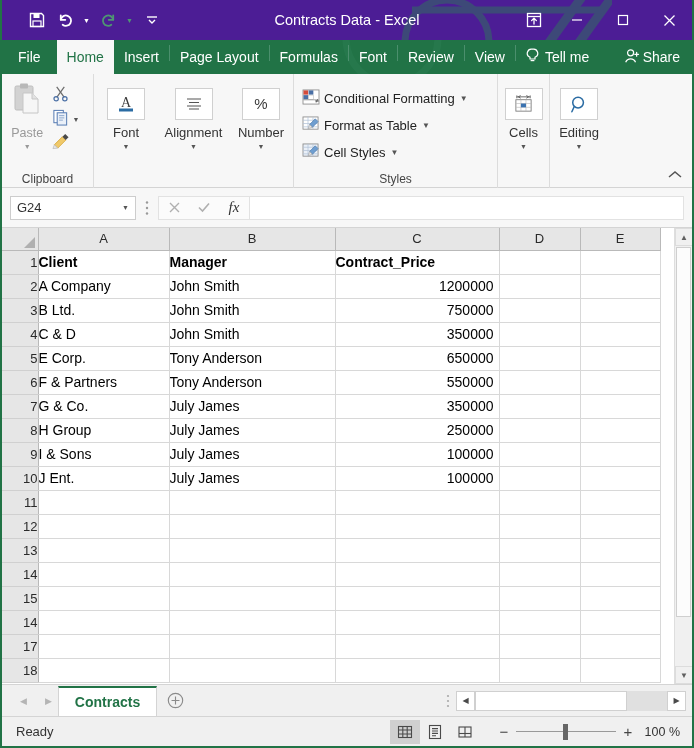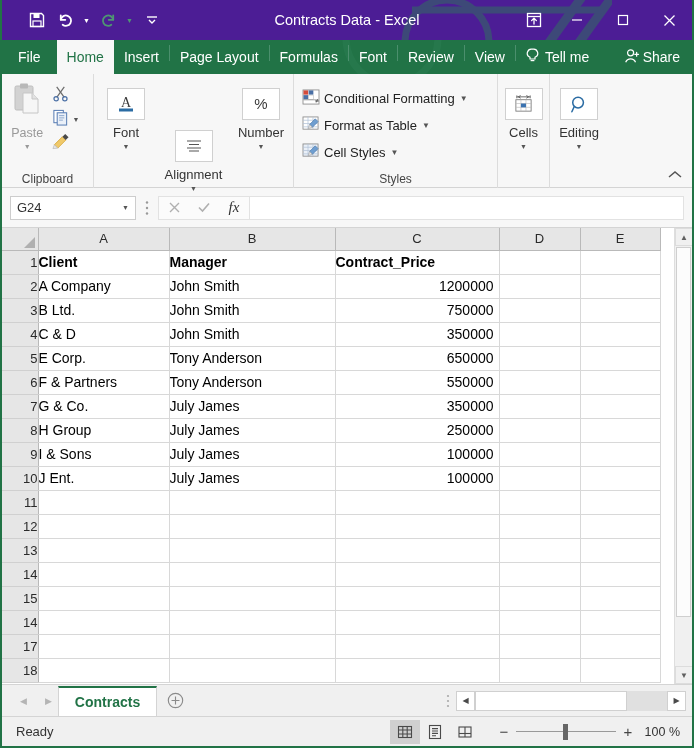--- a/index.html
+++ b/index.html
@@ -459,21 +459,21 @@
               <rect x="4" y="15.5" width="14" height="3" fill="#2b6ca3"></rect>
             </svg>
           </div>
           <div class="cl-label">Font</div>
           <div class="cl-caret">▼</div>
         </div>
       </div>
       <div class="rgroup-title"></div>
     </div>
 
-    <div class="rgroup nodiv" style="width:71px;margin-top:42px;">
+    <div class="rgroup nodiv" style="width:71px;">
       <div class="rgroup-body">
         <div class="collapsed" style="width:71px;">
           <div class="box">
             <svg width="20" height="18" viewBox="0 0 20 18" stroke="#555" stroke-width="1.2">
               <path d="M3 4 H17 M5 7.5 H15 M3 11 H17 M5 14 H15"></path>
             </svg>
           </div>
           <div class="cl-label">Alignment</div>
           <div class="cl-caret">▼</div>
         </div>

